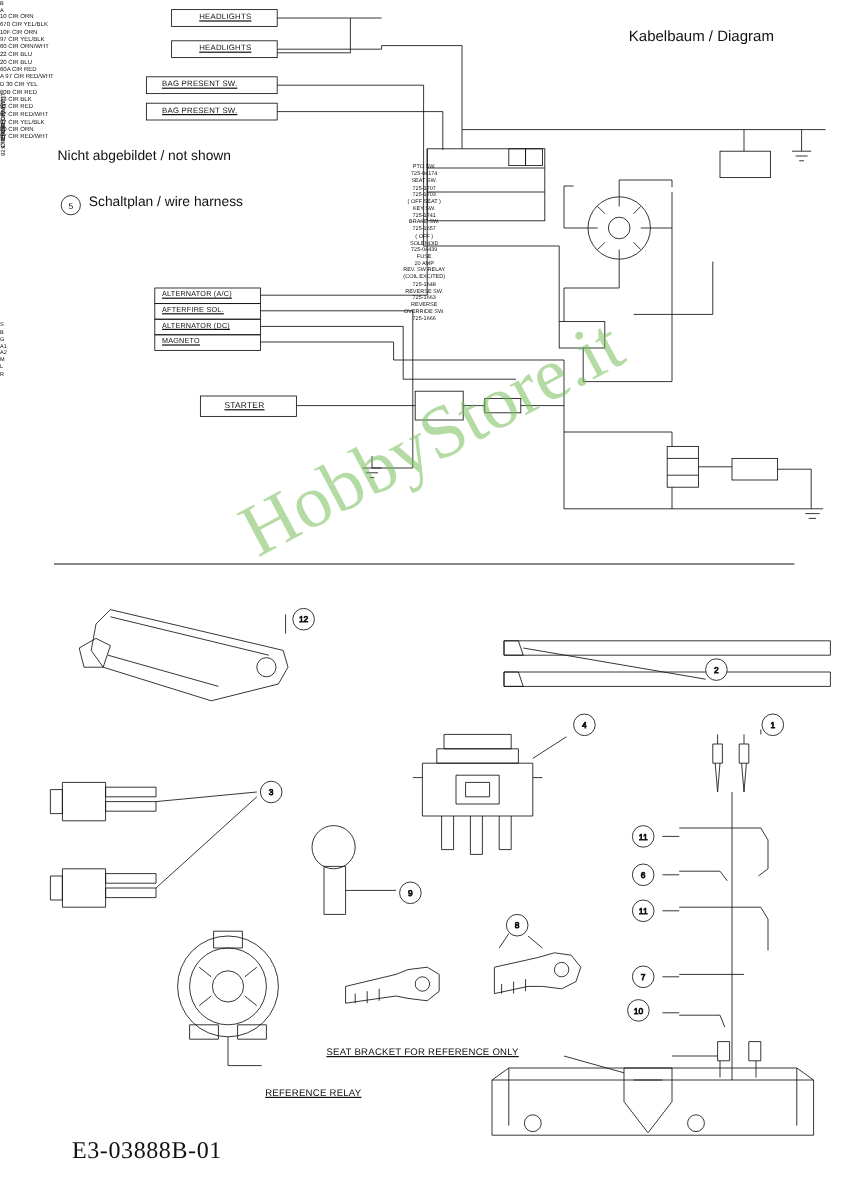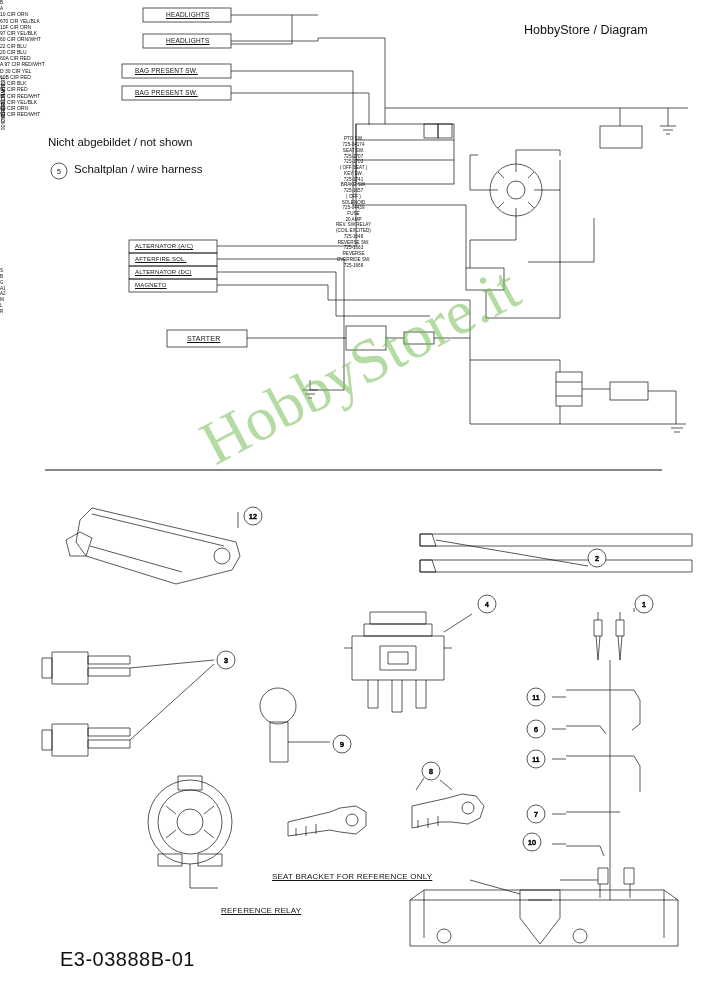--- a/index.html
+++ b/index.html
@@ -4,21 +4,21 @@
 <style>
   html,body{margin:0;padding:0;background:#ffffff;}
   body{width:707px;height:1000px;position:relative;font-family:"Liberation Sans",sans-serif;color:#111;overflow:hidden;}
   #page{position:absolute;left:0;top:0;width:707px;height:1000px;}
   .lbl{position:absolute;font-size:6.5px;letter-spacing:.2px;white-space:nowrap;color:#111;text-decoration:underline;}
   .tiny{font-size:4.6px;line-height:1.25;white-space:nowrap;color:#111;}
   .tiny.c{text-align:center;}
   .rot{transform-origin:0 0;}
   .ttl{position:absolute;font-size:11.5px;}
   .hdr{position:absolute;font-size:12.5px;}
-  .code{position:absolute;font-size:20px;letter-spacing:.5px;font-family:Liberation Sans, sans-serif;}
+  .code{position:absolute;font-size:20px;letter-spacing:.5px;font-family:Liberation Serif, serif;}
   .wm{position:absolute;left:60px;top:330px;width:600px;text-align:center;font-size:62px;
       color:rgba(120,190,90,0.55);transform:rotate(-28deg);font-family:"Liberation Serif",serif;
       pointer-events:none;user-select:none;white-space:nowrap;}
   svg{position:absolute;left:0;top:0;}
   .cnum{font-size:7px;text-anchor:middle;font-family:"Liberation Sans",sans-serif;}
 </style>
 </head>
 <body>
 
 <div id="page">
@@ -216,22 +216,22 @@
         <text class="cnum" x="532" y="844.6" fill="#111">10</text>
         <circle cx="536" cy="697" r="9" fill="#fff" stroke="#111" stroke-width="0.7"></circle>
         <text class="cnum" x="536" y="699.6" fill="#111">11</text>
         <circle cx="536" cy="759" r="9" fill="#fff" stroke="#111" stroke-width="0.7"></circle>
         <text class="cnum" x="536" y="761.6" fill="#111">11</text>
         <circle cx="253" cy="516" r="9" fill="#fff" stroke="#111" stroke-width="0.7"></circle>
         <text class="cnum" x="253" y="518.6" fill="#111">12</text>
       </g>
   </svg>
 
-  <div class="hdr" style="left:524px;top:23px;">HobbyStore / Diagram</div>
-  <div class="ttl" style="left:48px;top:136px;">Nicht abgebildet / not shown</div>
+  <div class="hdr" style="left:524px;top:23px;">Kabelbaum / Diagram</div>
+  <div class="ttl" style="left:48px;top:124px;">Nicht abgebildet / not shown</div>
   <div class="ttl" style="left:74px;top:163px;">Schaltplan / wire harness</div>
 
   <svg width="26" height="26" style="left:48px;top:160px;position:absolute;">
     <circle cx="11" cy="11" r="8" fill="#fff" stroke="#111" stroke-width="0.7"></circle>
     <text class="cnum" x="11" y="14" fill="#111">5</text>
   </svg>
 
   <div class="lbl" style="left:166px;top:11px;font-size:6.5px;">HEADLIGHTS</div>
   <div class="lbl" style="left:166px;top:37px;font-size:6.5px;">HEADLIGHTS</div>
   <div class="lbl" style="left:135px;top:67px;font-size:6.5px;">BAG PRESENT SW.</div>

